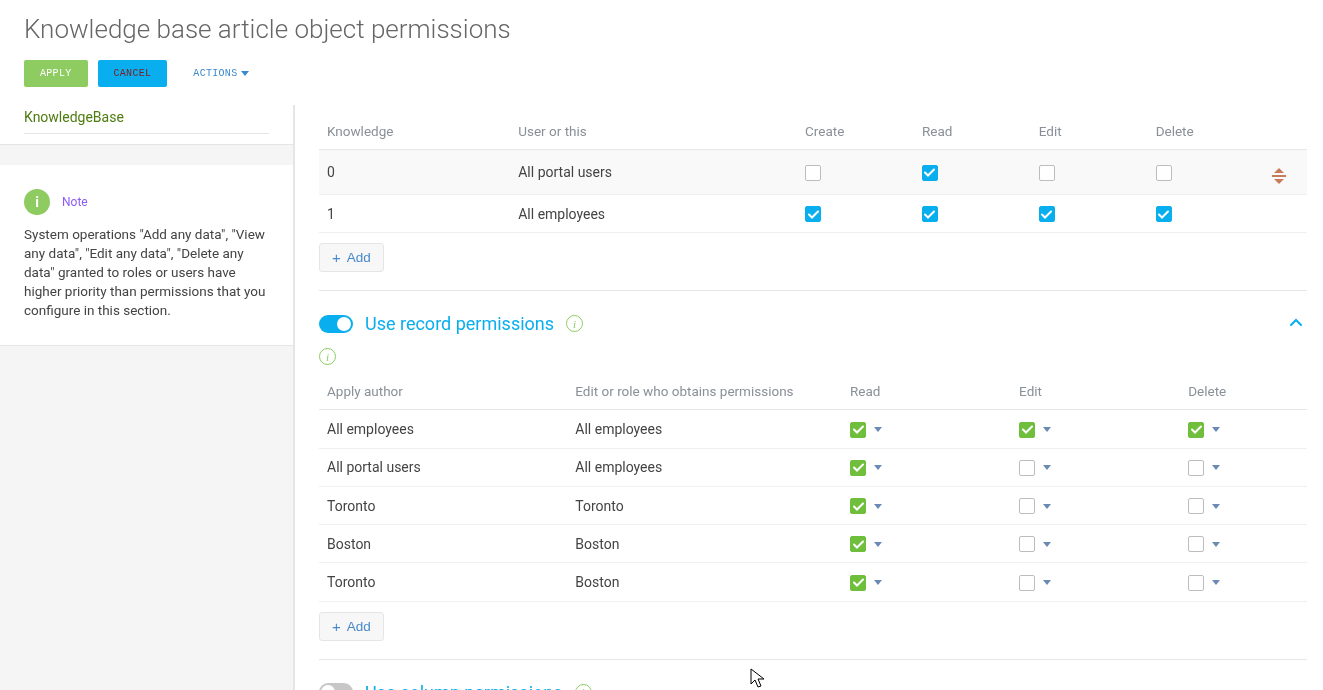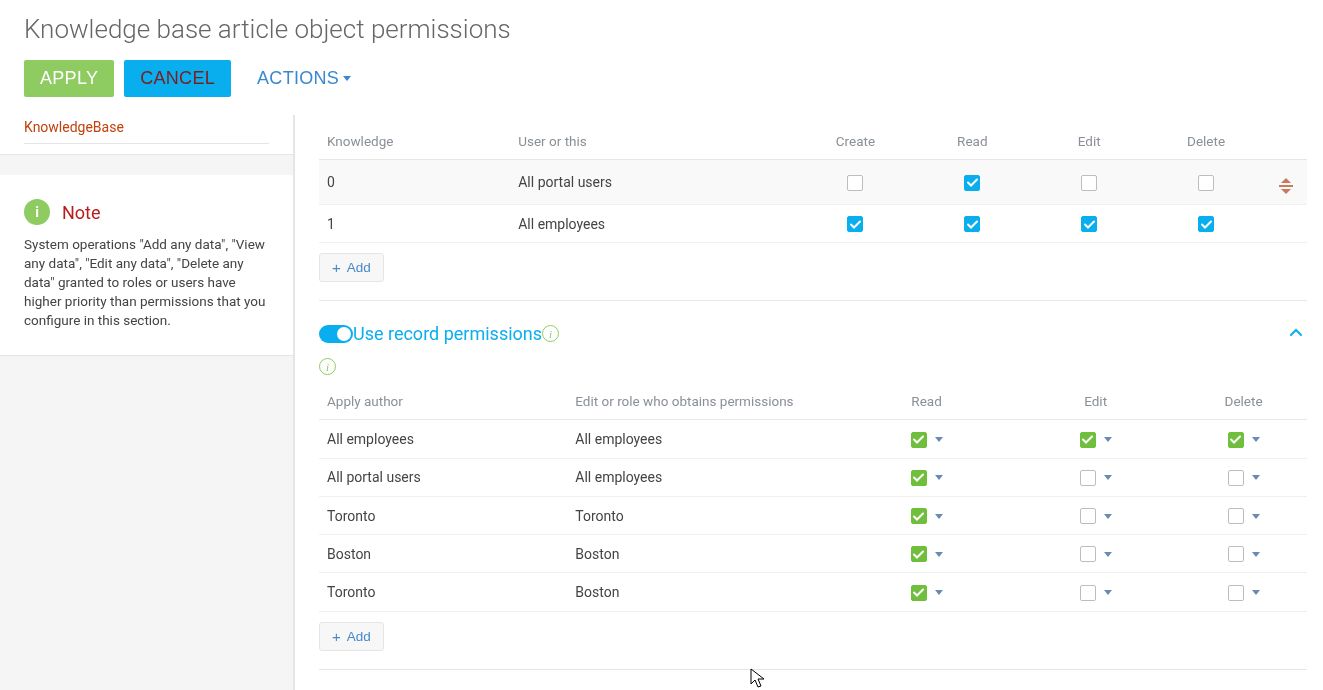--- a/index.html
+++ b/index.html
@@ -24,25 +24,26 @@
     margin: 0 0 16px;
   }
   .action-bar {
     display: flex;
     align-items: center;
     gap: 10px;
   }
   .btn {
     border: none;
     padding: 8px 16px;
-    font-size: 18px;
+    font-size: 10px;
     border-radius: 2px;
     cursor: pointer;
     text-transform: uppercase;
     letter-spacing: 0.3px;
+    font-family: Liberation Mono, monospace;
   }
   .btn-green { background: #8ecb60; color: #fff; }
   .btn-blue  { background: #09aeef; color: #7f1d1d; }
   .btn-text  {
     background: transparent;
     color: #3a88cf;
     text-transform: uppercase;
     display: inline-flex;
     align-items: center;
     gap: 4px;
@@ -67,21 +68,21 @@
   }
   .sidebar-section {
     background: #fff;
     padding: 8px 24px 10px;
     border-bottom: 1px solid #e5e5e5;
     color: #444;
   }
   .sidebar-section.hdr { padding-top: 0; }
   .kb-label {
     font-size: 14px;
-    color: #c2410c;
+    color: #4d7c0f;
     padding: 4px 0 8px;
     border-bottom: 1px solid #e5e5e5;
     display: inline-block;
     width: 100%;
   }
   .note-row {
     display: flex;
     align-items: center;
     gap: 12px;
     margin: 16px 0 10px;
@@ -90,21 +91,21 @@
     width: 26px; height: 26px;
     border-radius: 50%;
     background: #8ecb60;
     color: #fff;
     display: flex;
     align-items: center;
     justify-content: center;
     font-weight: bold;
     font-size: 14px;
   }
-  .note-title { color: #b91c1c; font-size: 18px; }
+  .note-title { color: #8b5cf6; font-size: 12px; }
   .note-body {
     color: #444;
     font-size: 13.5px;
     line-height: 1.4;
     padding-bottom: 16px;
   }
 
   .main {
     flex: 1;
     padding: 0 16px 0 24px;
@@ -123,21 +124,21 @@
     font-size: 13.5px;
     padding: 10px 8px;
     border-bottom: 1px solid #e7e7e7;
   }
   .tbl td {
     padding: 10px 8px;
     border-bottom: 1px solid #f0f0f0;
     color: #444;
     font-size: 14px;
   }
-  .tbl th.center, .tbl td.center { text-align: center; }
+  .tbl th.center, .tbl td.center { }
 
   .chk {
     width: 16px; height: 16px;
     border: 1px solid #bdbdbd;
     border-radius: 2px;
     display: inline-flex;
     align-items: center;
     justify-content: center;
     background: #fff;
     cursor: pointer;
@@ -179,20 +180,21 @@
   .add-btn .plus { color: #4889cc; font-size: 15px; line-height: 1; }
 
   .section-div {
     border-top: 1px solid #e7e7e7;
     padding-top: 22px;
     position: relative;
   }
   .section-head {
     display: flex;
     align-items: center;
+    gap: 12px;
     margin-bottom: 14px;
   }
   .toggle {
     width: 34px; height: 18px;
     border-radius: 10px;
     position: relative;
     cursor: pointer;
   }
   .toggle .knob {
     position: absolute;

